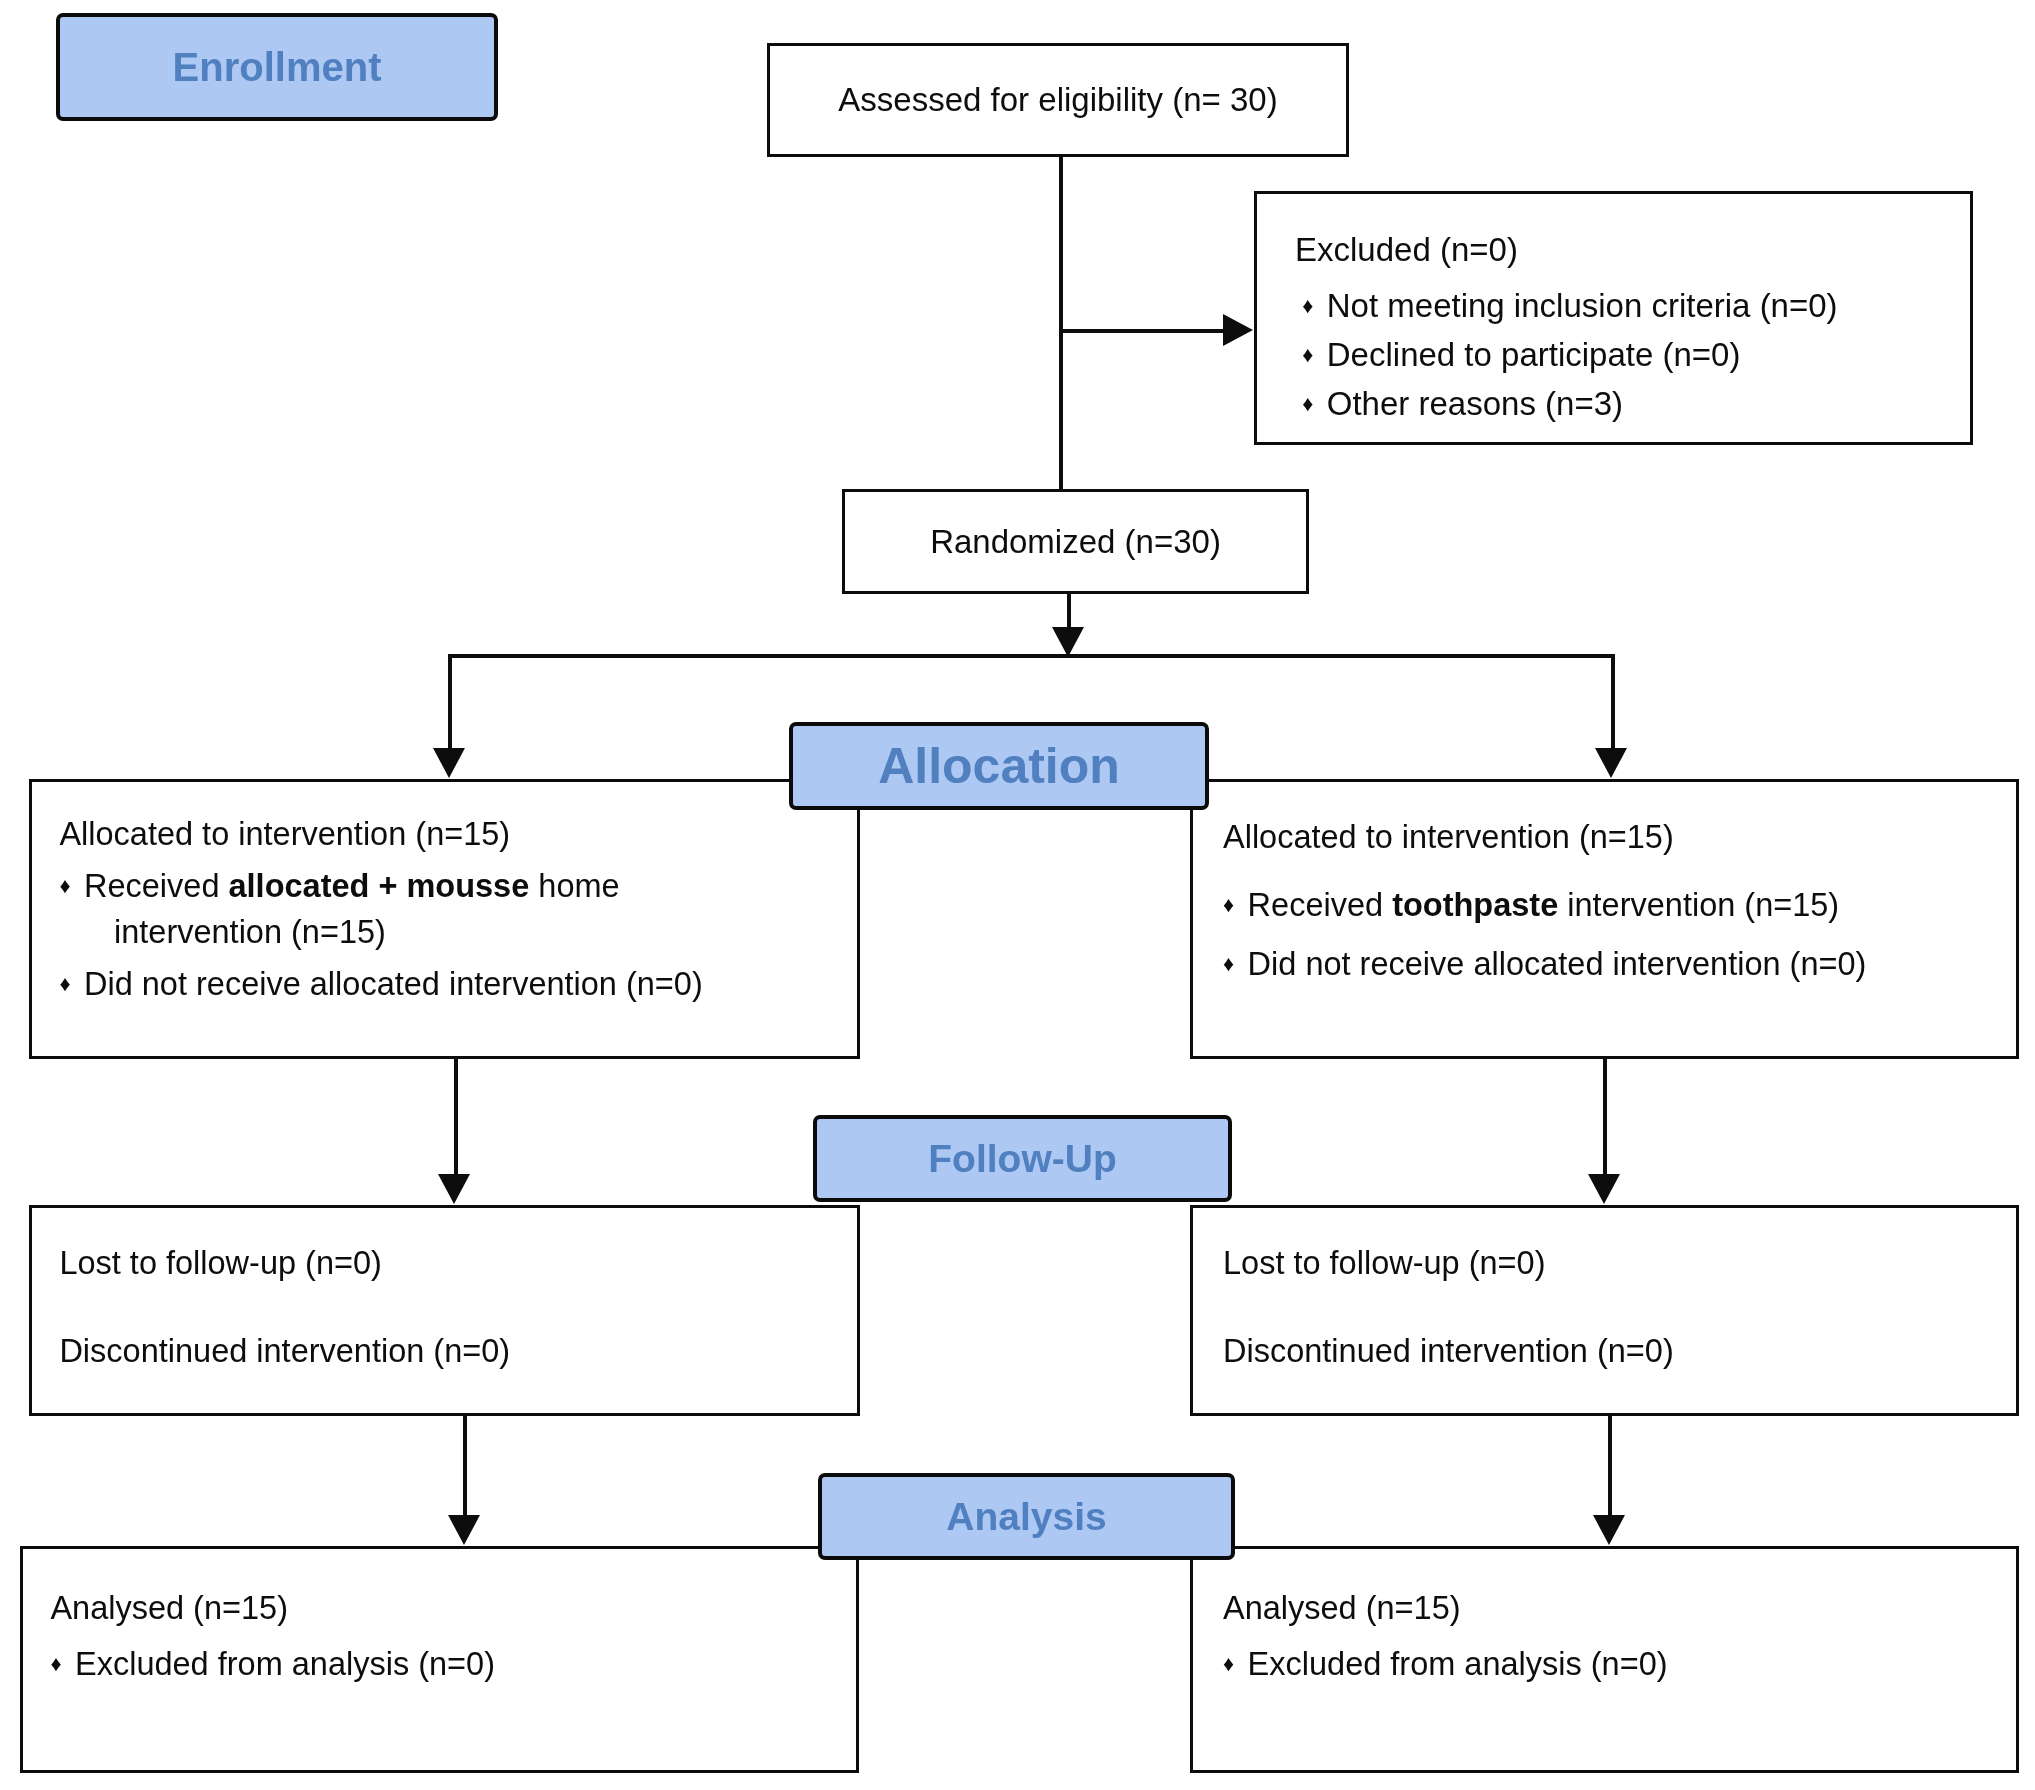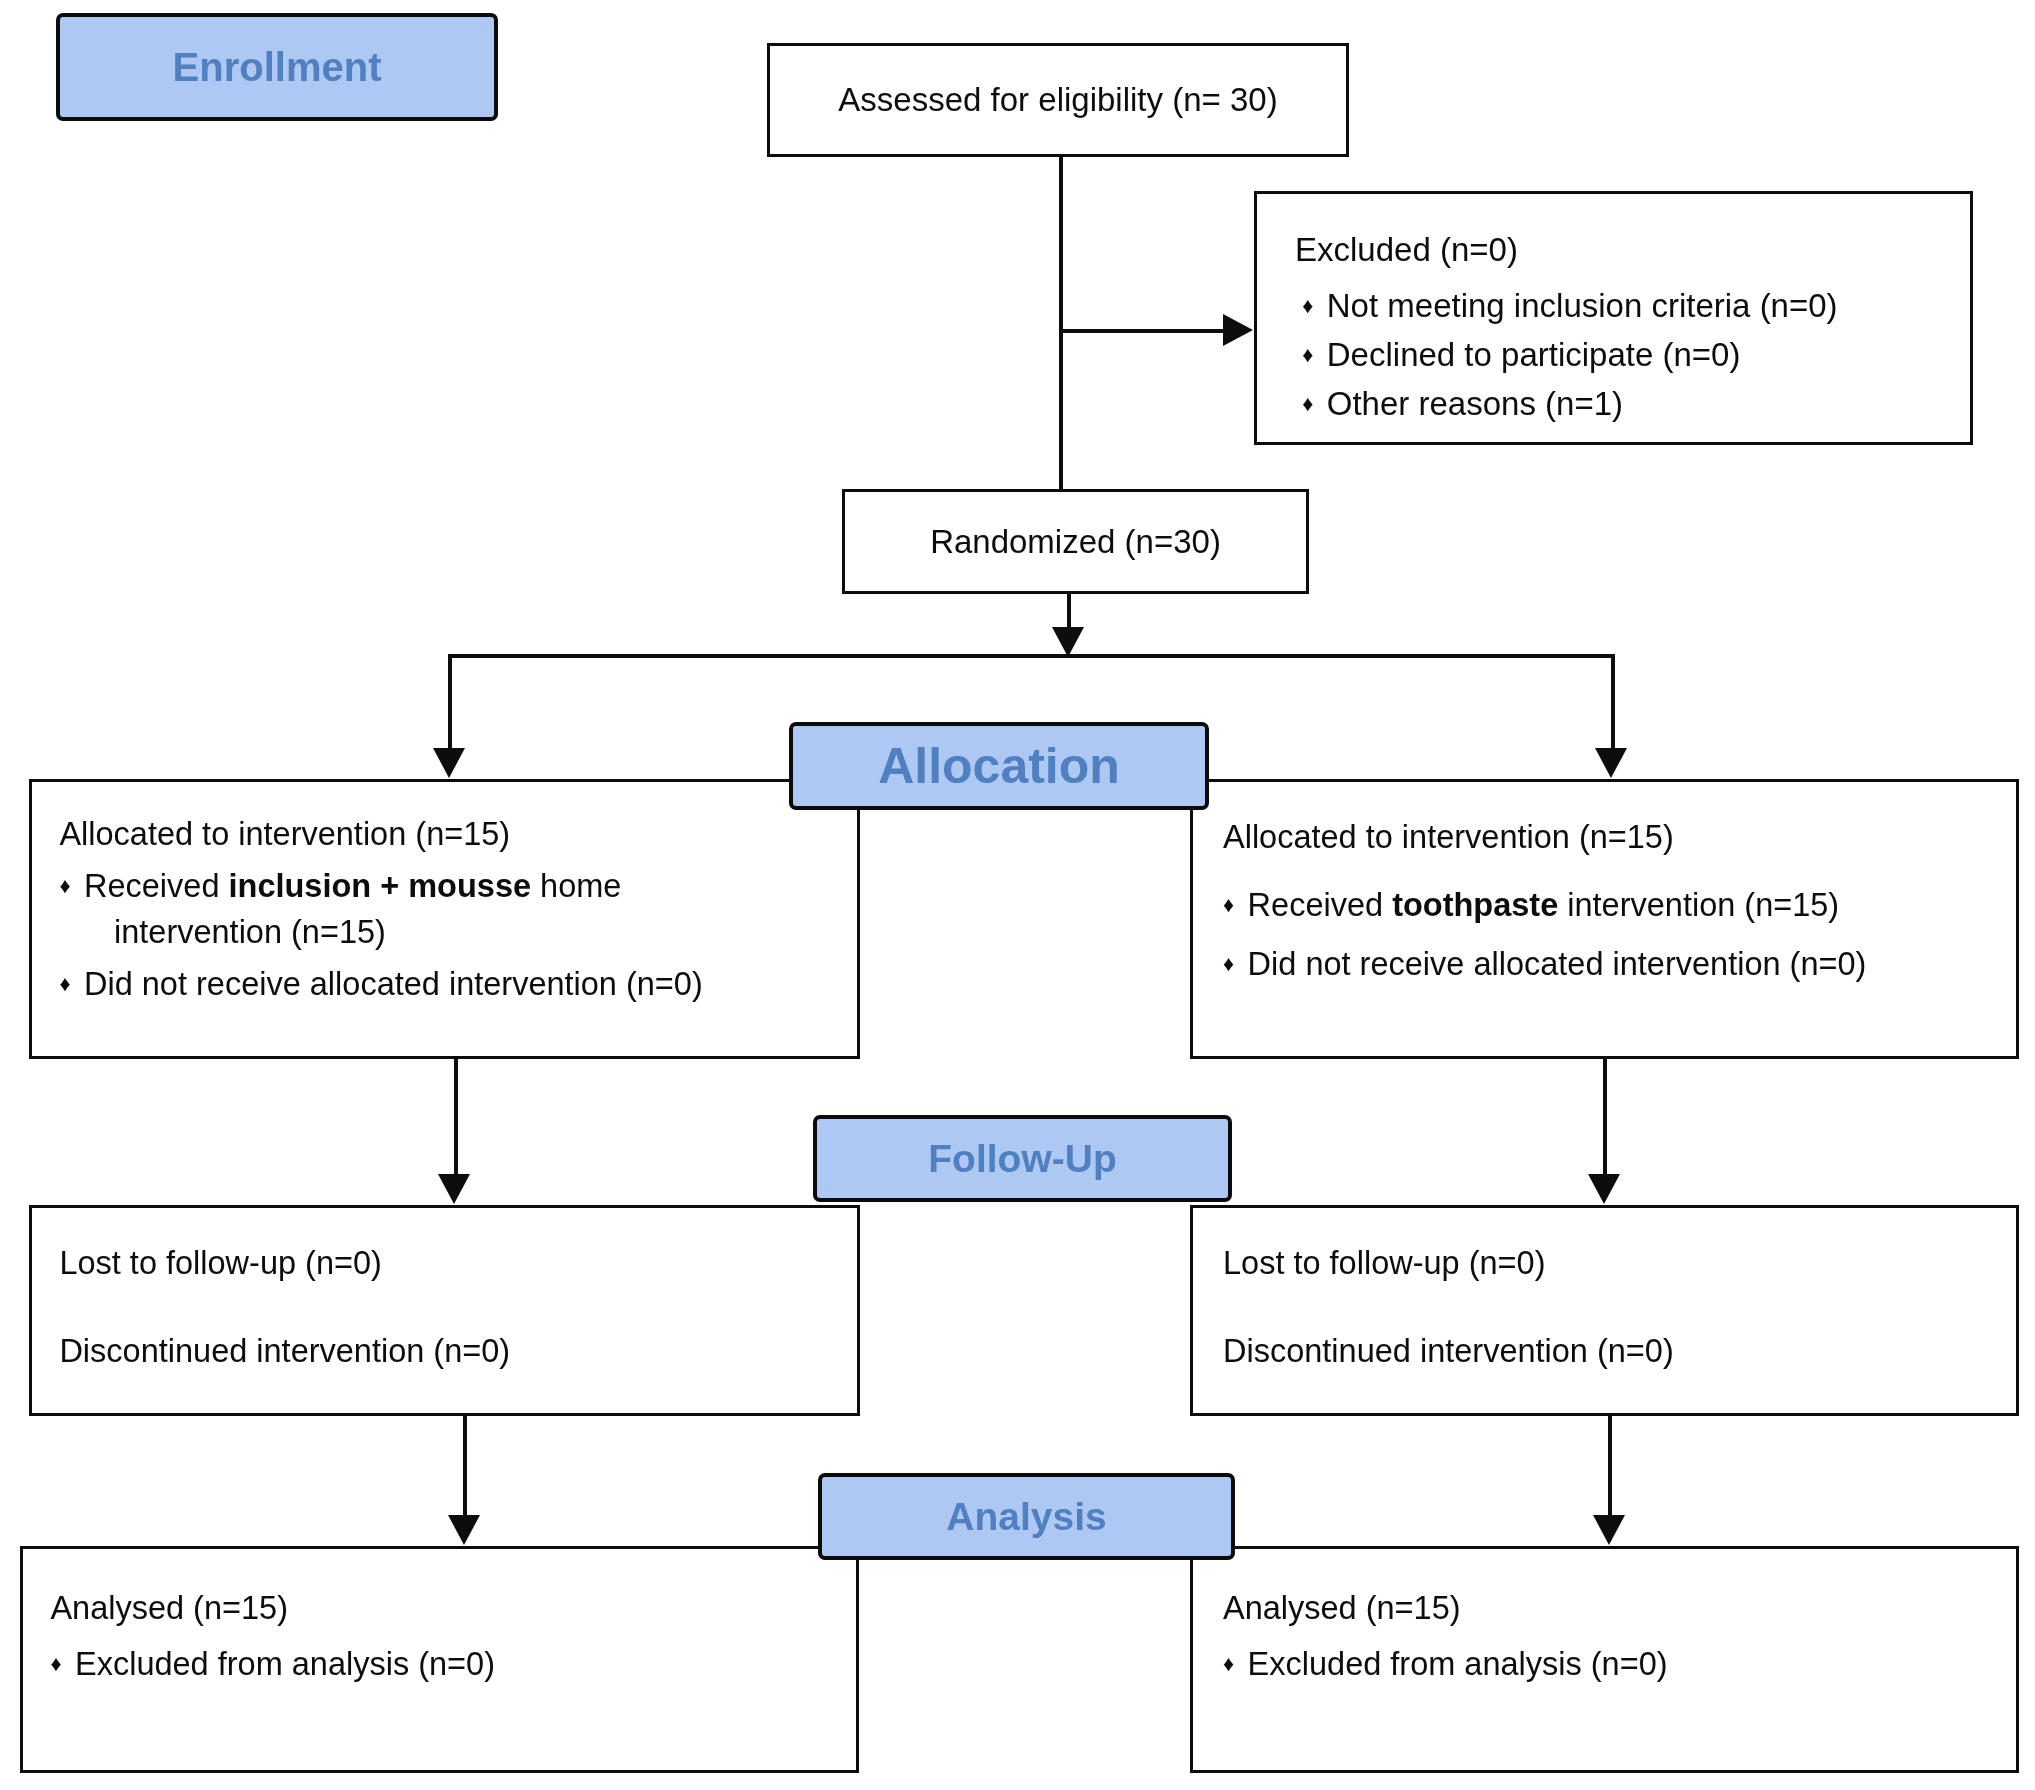--- a/index.html
+++ b/index.html
@@ -121,33 +121,33 @@
     <div class="brow" style="margin-top:10px;padding-left:7.2px;">
       <span class="diamond">♦</span>
       <span class="btext">Not meeting inclusion criteria (n=0)</span>
     </div>
     <div class="brow" style="margin-top:2.9px;padding-left:7.2px;">
       <span class="diamond">♦</span>
       <span class="btext">Declined to participate (n=0)</span>
     </div>
     <div class="brow" style="margin-top:2.9px;padding-left:7.2px;">
       <span class="diamond">♦</span>
-      <span class="btext">Other reasons (n=1)</span>
+      <span class="btext">Other reasons (n=3)</span>
     </div>
   </div>
 
   <div class="fbox center" style="left:842px;top:489px;width:467px;height:105px;font-size:33px;justify-content:center;">
     <span>Randomized (n=30)</span>
   </div>
 
   <div class="fbox" style="left:29px;top:779px;width:831px;height:280px;padding:29px 17.3px 0 27.4px;">
     <div>Allocated to intervention (n=15)</div>
     <div class="brow" style="margin-top:5.8px;">
       <span class="diamond">♦</span>
-      <span class="btext"><span>Received </span><b>inclusion + mousse</b><span> home</span><span class="wrap2">intervention (n=15)</span></span>
+      <span class="btext"><span>Received </span><b>allocated + mousse</b><span> home</span><span class="wrap2">intervention (n=15)</span></span>
     </div>
     <div class="brow" style="margin-top:5.8px;">
       <span class="diamond">♦</span>
       <span class="btext">Did not receive allocated intervention (n=0)</span>
     </div>
   </div>
 
   <div class="fbox" style="left:1190px;top:779px;width:829px;height:280px;padding:32px 17.3px 0 30px;">
     <div>Allocated to intervention (n=15)</div>
     <div class="brow" style="margin-top:21.7px;">

